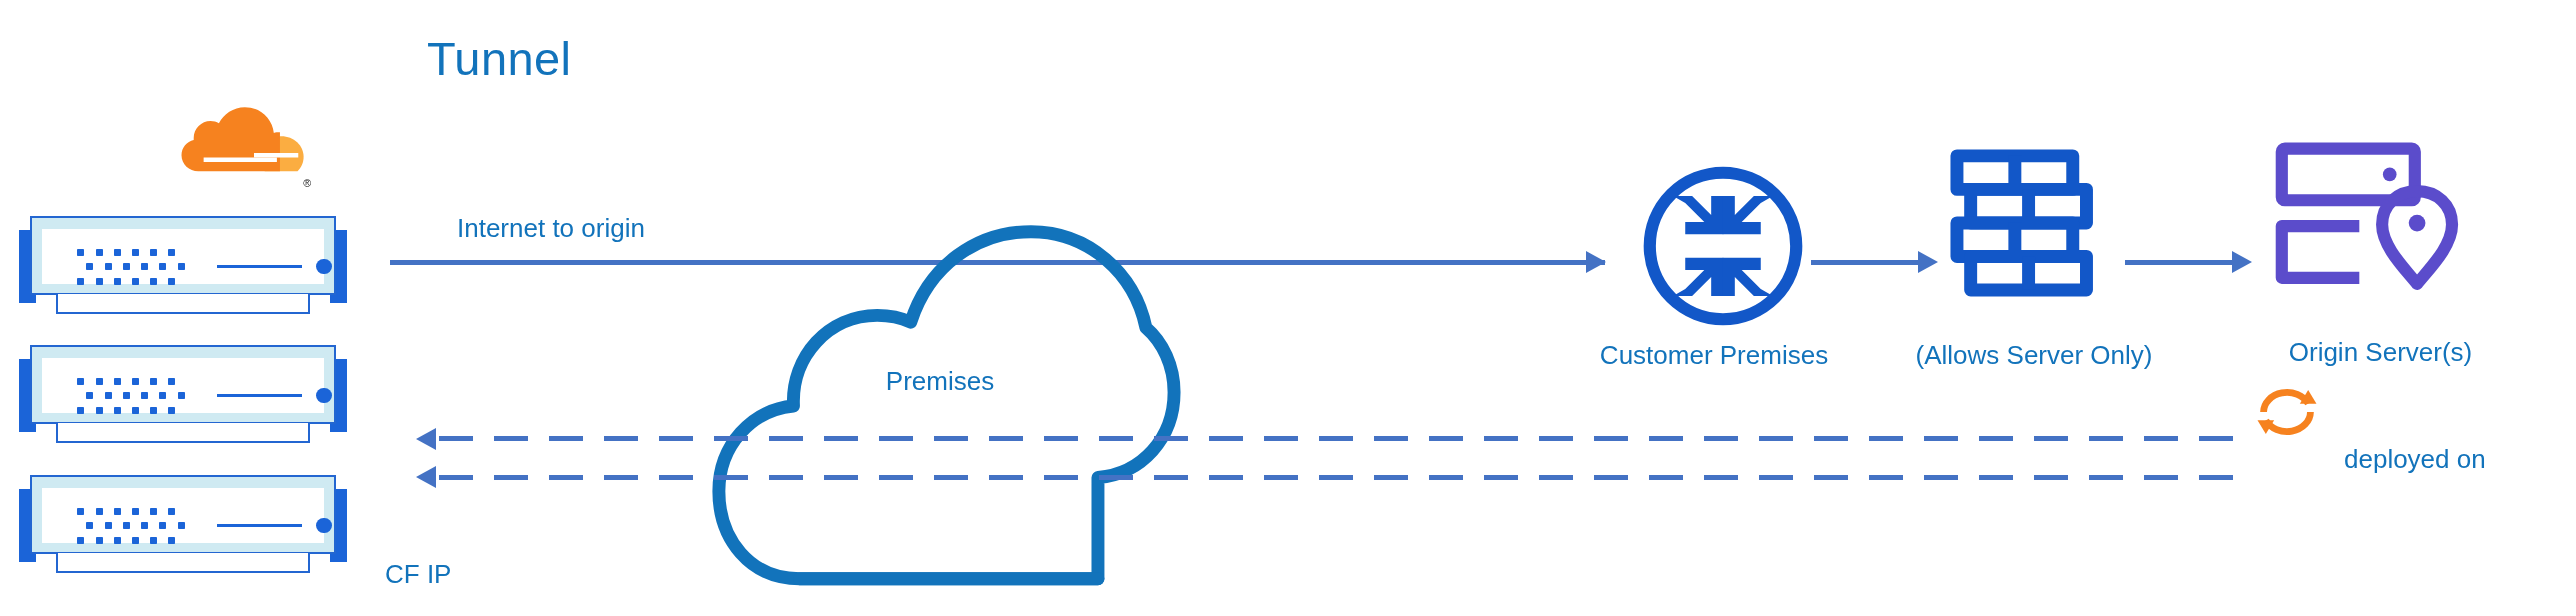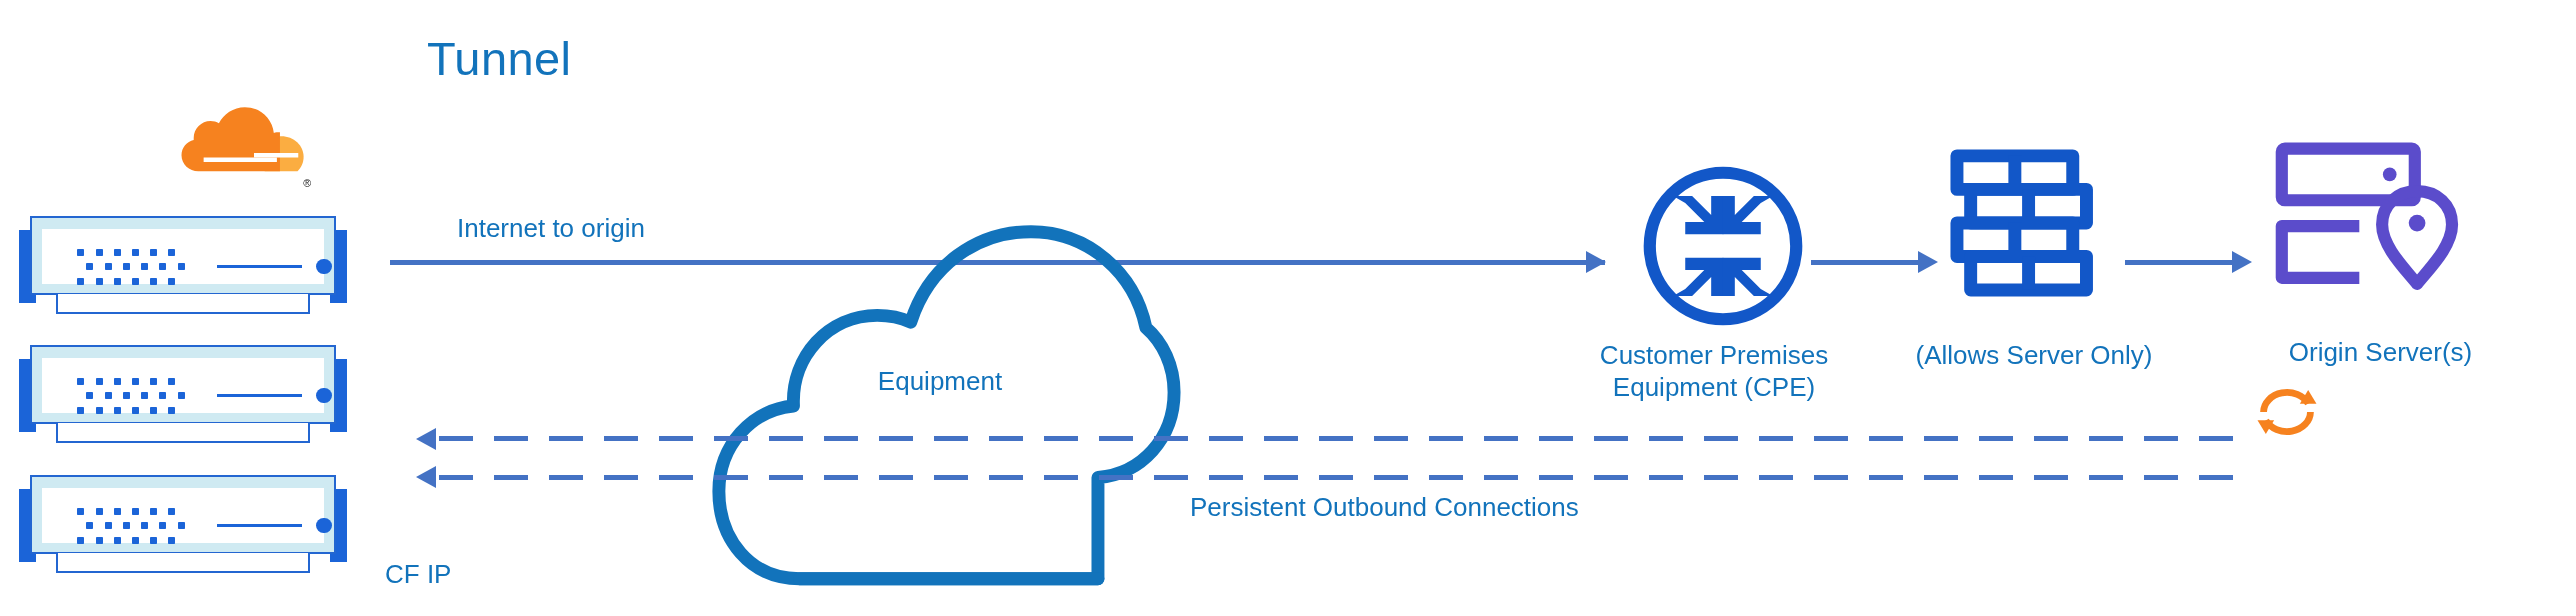--- a/index.html
+++ b/index.html
@@ -259,37 +259,36 @@
                C 109 178, 158 124, 222 124
                C 238 124, 253 127, 266 133
                C 290 58, 353 14, 424 14
                C 499 14, 560 68, 575 140
                C 597 159, 612 190, 612 225
                C 612 285, 570 332, 512 337
                L 512 470 Z" fill="none" stroke="#1273BB" stroke-width="17" stroke-linejoin="round"></path>
       <path d="M 120 470 L 512 470" fill="none" stroke="#1273BB" stroke-width="17" stroke-linecap="round"></path>
     </svg>
   </div>
-  <div class="abs" id="internet-label">Equipment</div>
+  <div class="abs" id="internet-label">Premises</div>
 
   <div class="abs" id="cpe-icon">
     <svg viewBox="0 0 215 215" width="164" height="164" xmlns="http://www.w3.org/2000/svg">
       <circle cx="107.5" cy="107.5" r="96" fill="none" stroke="#1257C8" stroke-width="16"></circle>
 
       <g fill="#1257C8">
         <path d="M46 46 L71 46 L96 71 L96 46 L112 46 L112 96 L62 96 L62 80 L87 80 L62 55 Z" transform="translate(-4,-4)"></path>
         <path d="M169 46 L144 46 L119 71 L119 46 L103 46 L103 96 L153 96 L153 80 L128 80 L153 55 Z" transform="translate(4,-4)"></path>
         <path d="M46 169 L71 169 L96 144 L96 169 L112 169 L112 119 L62 119 L62 135 L87 135 L62 160 Z" transform="translate(-4,4)"></path>
         <path d="M169 169 L144 169 L119 144 L119 169 L103 169 L103 119 L153 119 L153 135 L128 135 L153 160 Z" transform="translate(4,4)"></path>
       </g>
     </svg>
   </div>
   <div class="abs lbl-c" id="cpe-label">
     <div>Customer Premises</div>
-    <div>Equipment (CPE)</div>
   </div>
 
   <div class="abs solid-line" style="left:1811px; top:260px; width:110px;"></div>
   <div class="abs arrow-right" style="left:1918px; top:251px;"></div>
 
   <div class="abs" id="firewall-icon">
     <svg viewBox="0 0 215 210" width="164" height="160" xmlns="http://www.w3.org/2000/svg">
       <g fill="none" stroke="#1257C8" stroke-width="17" stroke-linejoin="round">
         <rect x="9" y="9" width="152" height="44"></rect>
         <line x1="85" y1="9" x2="85" y2="53"></line>
@@ -326,30 +325,30 @@
     <svg viewBox="0 0 82 82" width="62" height="62" xmlns="http://www.w3.org/2000/svg">
       <g fill="none" stroke="#F6821F" stroke-width="9" stroke-linecap="butt">
         <path d="M10 41 A31 26 0 0 1 69 30"></path>
         <path d="M72 41 A31 26 0 0 1 13 52"></path>
       </g>
       <path d="M58 30 L80 30 L69 12 Z" fill="#F6821F"></path>
       <path d="M24 52 L2 52 L13 70 Z" fill="#F6821F"></path>
     </svg>
   </div>
   <div class="abs lbl" id="cloudflared-label">
+    <div>deployed on</div>
     
   </div>
 
   <div class="abs arrow-left" style="left:416px; top:428px;"></div>
   <div class="abs dashed-line" style="left:439px; top:436px; width:1805px;"></div>
 
   <div class="abs arrow-left" style="left:416px; top:466px;"></div>
   <div class="abs dashed-line" style="left:439px; top:475px; width:1805px;"></div>
 
   <div class="abs lbl" id="cf-ip-label">
     <div>CF IP</div>
     
   </div>
 
-  <div class="abs lbl" id="persistent-label">Persistent Outbound Connections</div>
 
 </div>
 
 
 </body></html>

